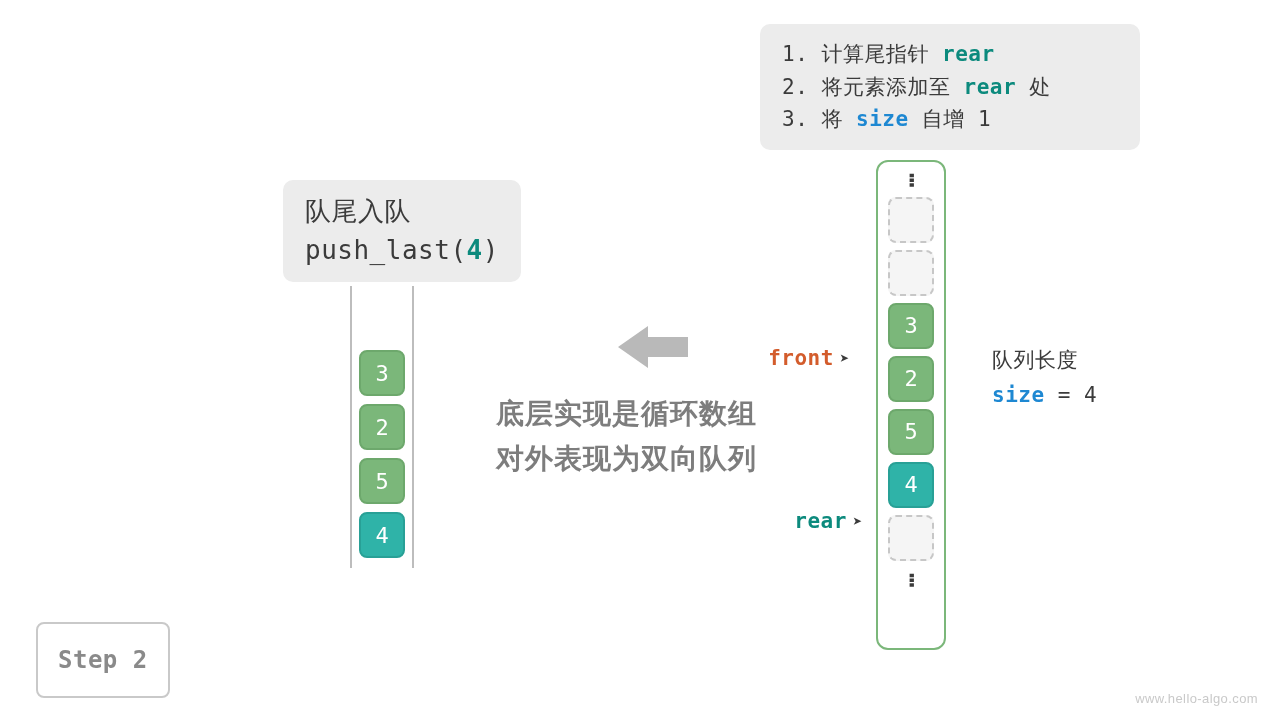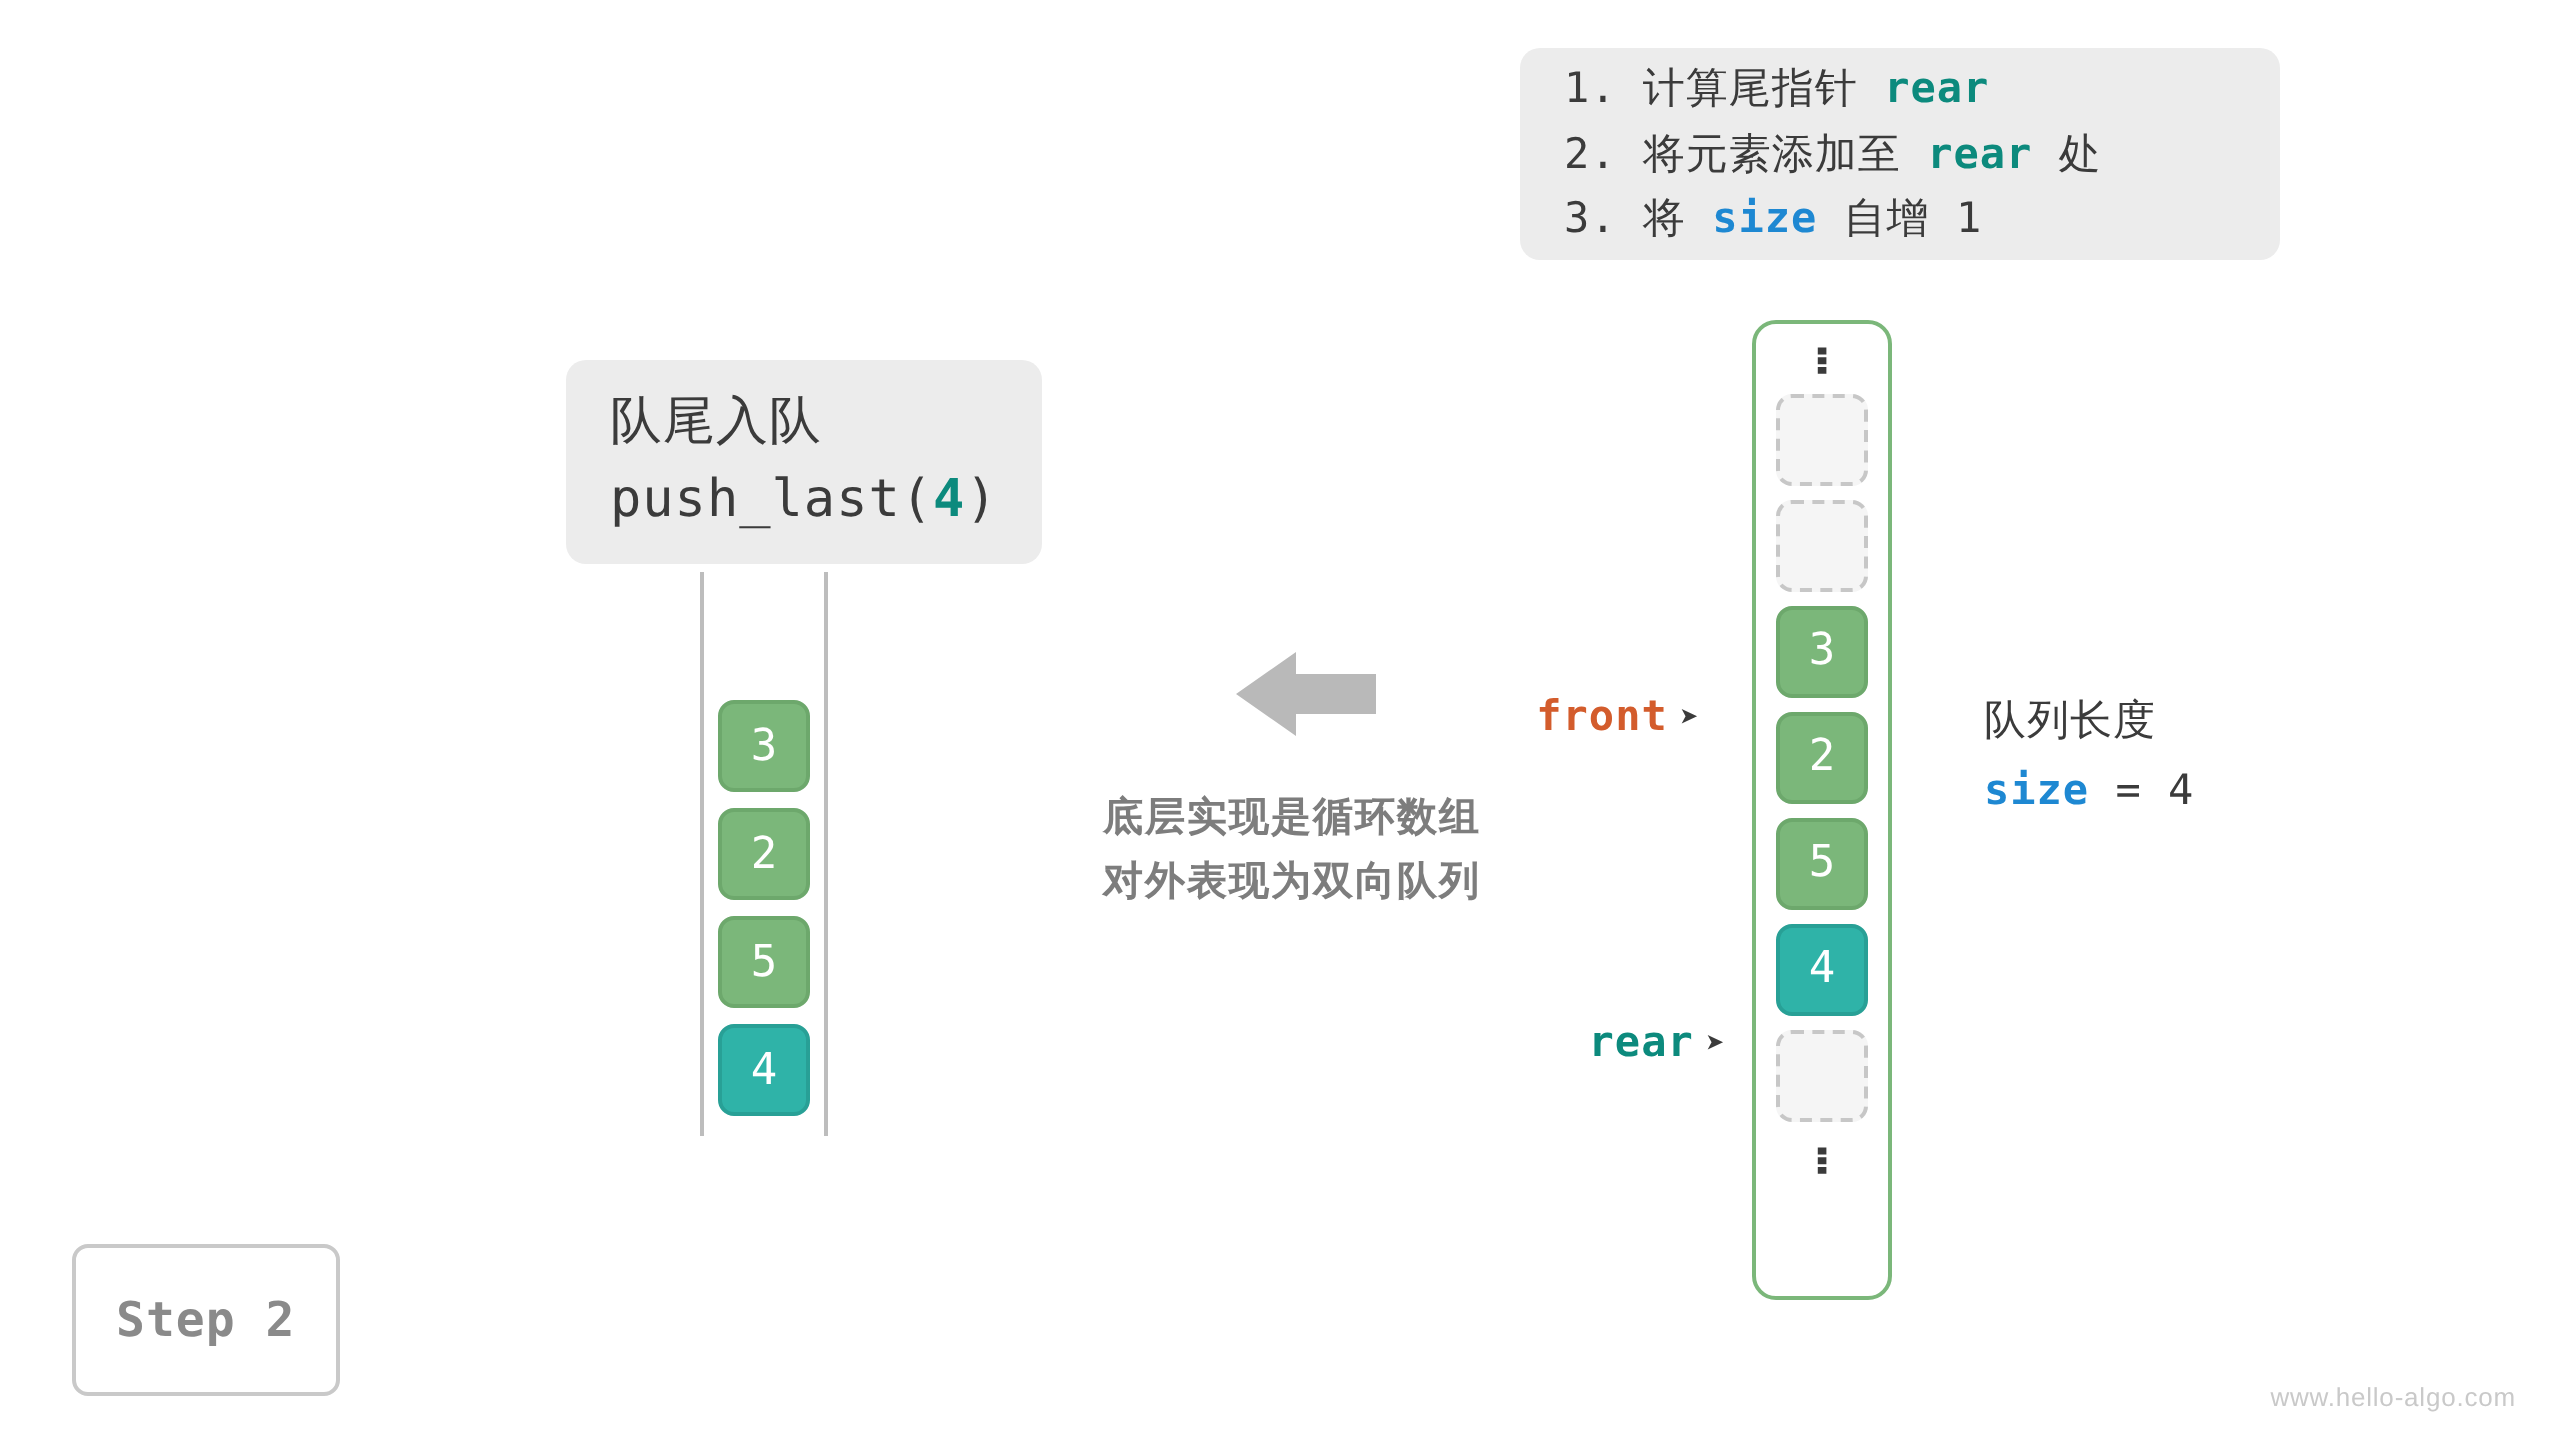--- a/index.html
+++ b/index.html
@@ -9,21 +9,21 @@
     font-family: "SF Mono", "Monaco", "Consolas", "DejaVu Sans Mono", monospace;
     position: relative;
     overflow: hidden;
   }
   .steps-box {
     position: absolute;
     top: 24px; left: 760px;
     width: 380px;
     background: #ececec;
     border-radius: 10px;
-    padding: 4px 22px;
+    padding: 14px 22px;
     font-size: 21px;
     line-height: 1.55;
     color: #3b3b3b;
     letter-spacing: 0.5px;
   }
   .steps-box .rear-word { color: #0c8a7d; font-weight: bold; }
   .steps-box .size-word { color: #1e88d2; font-weight: bold; }
 
   .push-box {
     position: absolute;
@@ -69,22 +69,22 @@
 
   
   .big-arrow {
     position: absolute;
     top: 322px; left: 618px;
     color: #b9b9b9;
   }
   .center-text {
     position: absolute;
     top: 392px; left: 496px;
-    text-align: center;
-    font-size: 20px;
+    text-align: left;
+    font-size: 28px;
     line-height: 1.6;
     color: #7d7d7d;
     font-weight: bold;
     letter-spacing: 1px;
     width: 300px;
   }
 
   
   .ring-shell {
     position: absolute;

